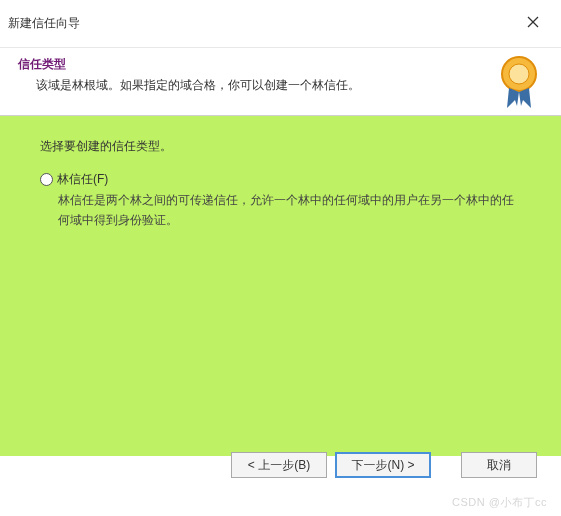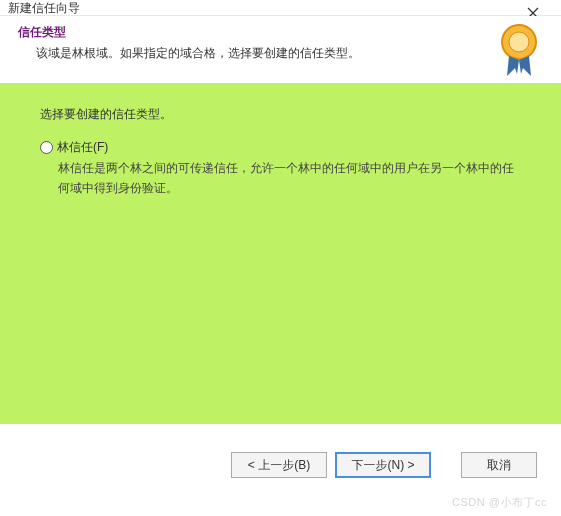--- a/index.html
+++ b/index.html
@@ -7,23 +7,24 @@
   font-family: "Microsoft YaHei", "SimSun", sans-serif;
   font-size: 12px;
   background: #fff;
   color: #000;
   width: 561px;
   height: 516px;
   overflow: hidden;
   position: relative;
 }
 .titlebar {
-  height: 16px;
+  height: 48px;
   display: flex;
-  padding: 0 8px;
+  align-items: center;
+  padding: 16px 8px;
   background: #fff;
   border-bottom: 1px solid #e8e8e8;
 }
 .titlebar .title { font-size: 12px; color: #333; }
 .titlebar .spacer { flex: 1; }
 .close-btn {
   width: 40px;
   height: 28px;
   display: flex;
   align-items: center;
@@ -148,21 +149,21 @@
       <svg width="12" height="12" viewBox="0 0 12 12">
         <line x1="1" y1="1" x2="11" y2="11" stroke="#333" stroke-width="1.2"></line>
         <line x1="11" y1="1" x2="1" y2="11" stroke="#333" stroke-width="1.2"></line>
       </svg>
     </span>
   </div>
 </div>
 
 <div class="header">
   <div class="h-title">信任类型</div>
-  <div class="h-desc">该域是林根域。如果指定的域合格，选择要创建的信任类型。</div>
+  <div class="h-desc">该域是林根域。如果指定的域合格，你可以创建一个林信任。</div>
   <div class="ribbon-icon">
     <svg width="44" height="56" viewBox="0 0 44 56">
       <circle cx="22" cy="20" r="17" fill="#f6b93b" stroke="#e08e0b" stroke-width="2"></circle>
       <circle cx="22" cy="20" r="10" fill="#fce29a" stroke="#e08e0b" stroke-width="1"></circle>
       <path d="M12 34 L10 54 L18 46 L20 52 L22 38 Z" fill="#3a6ea5"></path>
       <path d="M32 34 L34 54 L26 46 L24 52 L22 38 Z" fill="#3a6ea5"></path>
     </svg>
   </div>
   <div class="header-divider"></div>
 </div>

